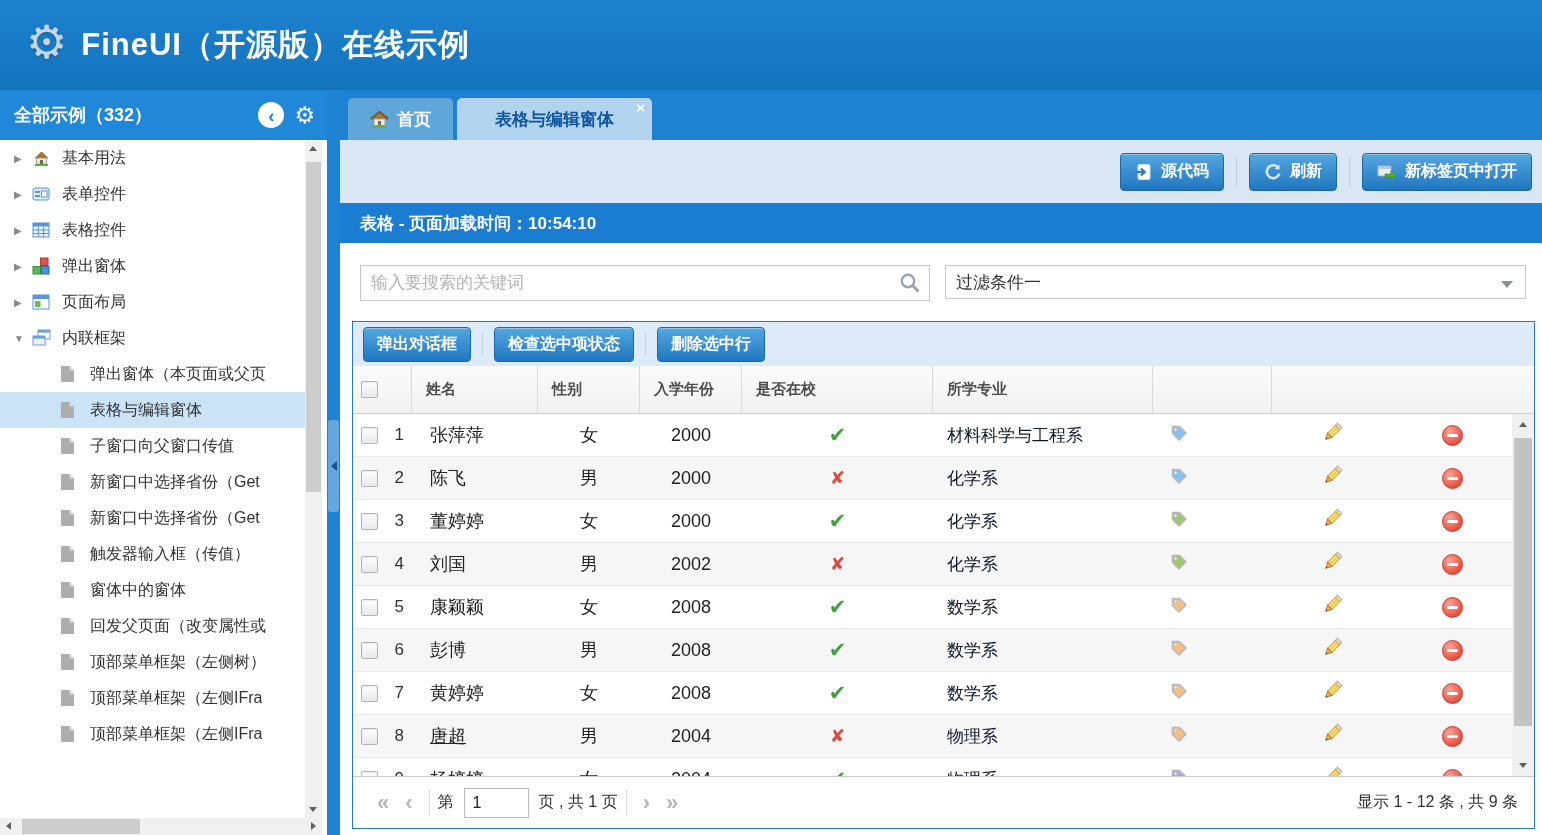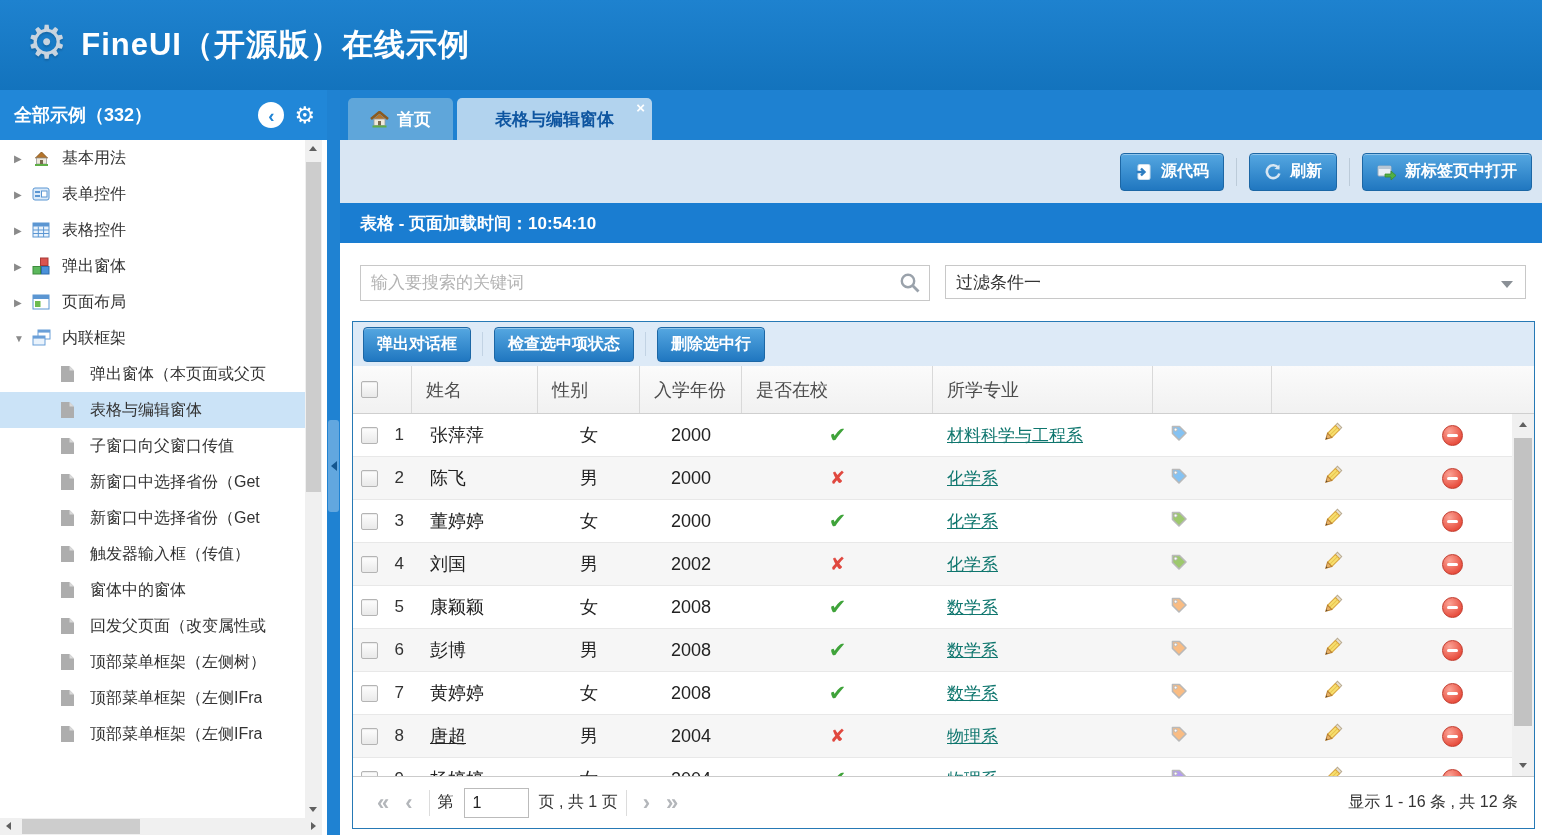--- a/index.html
+++ b/index.html
@@ -78,31 +78,31 @@
     border-left:6px solid transparent;border-right:6px solid transparent;border-top:7px solid #8a9096;}
 
   
   .grid{position:absolute;left:12px;top:78px;width:1183px;height:508px;border:1px solid #2679b5;box-sizing:border-box;background:#fff;}
   .gtoolbar{height:44px;background:#ddeaf7;display:flex;align-items:center;box-sizing:border-box;padding-left:10px;}
   .gbtn{height:33px;padding:0 13px;border-radius:4px;border:1px solid #1c67a5;
     background:linear-gradient(180deg,#55a7e1 0%,#2077c0 100%);color:#fff;font-weight:bold;font-size:16px;
     display:flex;align-items:center;cursor:pointer;box-shadow:inset 0 1px 0 rgba(255,255,255,.35);}
   .g-sep{width:1px;height:24px;background:#c2d3e4;margin:0 11px;}
   .gheader{height:48px;display:flex;background:linear-gradient(180deg,#fbfbfb,#f1f1f1);
-    border-bottom:1px solid #cfcfcf;box-sizing:border-box;font-size:18px;font-weight:normal;color:#4d4d4d;}
+    border-bottom:1px solid #cfcfcf;box-sizing:border-box;font-size:15px;font-weight:bold;color:#4d4d4d;}
   .hcell{display:flex;align-items:center;box-sizing:border-box;border-right:1px solid #d9d9d9;padding-left:14px;}
   .hcell.last{border-right:none;}
   .gbody{position:relative;height:362px;overflow:hidden;}
   .grow{height:43px;display:flex;align-items:center;box-sizing:border-box;border-bottom:1px solid #e8e8e8;font-size:18px;color:#222;}
   .grow.alt{background:#f6f6f6;}
   .cell{box-sizing:border-box;display:flex;align-items:center;overflow:hidden;}
   .c-chknum{justify-content:space-between;padding:0 8px 0 8px;}
   .c-center{justify-content:center;}
   .rownum{color:#333;font-size:17px;}
-  .major-link{color:#0f766e;text-decoration:underline;font-size:17px;cursor:pointer;white-space:nowrap;text-align:center;}
+  .major-link{color:#0f172a;font-size:17px;cursor:pointer;white-space:nowrap;text-align:center;}
   .ck{width:15px;height:15px;border:1px solid #b4b4b4;border-radius:2px;
     background:linear-gradient(180deg,#fefefe,#e9e9e9);box-shadow:inset 0 1px 1px rgba(0,0,0,.08);cursor:pointer;flex:0 0 auto;}
   .ok{color:#3fa33a;font-size:21px;font-weight:bold;}
   .no{color:#e0483f;font-size:18px;font-weight:bold;}
   .delete-btn{width:21px;height:21px;border-radius:50%;border:1px solid #c0392b;
     background:radial-gradient(circle at 35% 30%,#fba396,#e74c3c 75%);position:relative;cursor:pointer;box-sizing:border-box;}
   .delete-btn::after{content:"";position:absolute;left:4px;top:8px;width:11px;height:3.5px;background:#fff;border-radius:2px;}
 
   .gscroll{position:absolute;right:0;top:0;width:22px;height:362px;background:#f0f0f0;}
   .gscroll .arr.up{left:7px;top:8px;}
@@ -754,19 +754,19 @@
         <div class="gpager">
           <span class="pg-ico">«</span>
           <span class="pg-ico">‹</span>
           <span class="pg-sep"></span>
           <span>第</span>
           <input class="page-input" value="1" style="">
           <span>页 , 共 1 页</span>
           <span class="pg-sep"></span>
           <span class="pg-ico">›</span>
           <span class="pg-ico">»</span>
-          <span class="pg-summary">显示 1 - 16 条 , 共 12 条</span>
+          <span class="pg-summary">显示 1 - 12 条 , 共 9 条</span>
         </div>
 
       </div>
     </div>
   </div>
 </div>
 
 </body></html>

